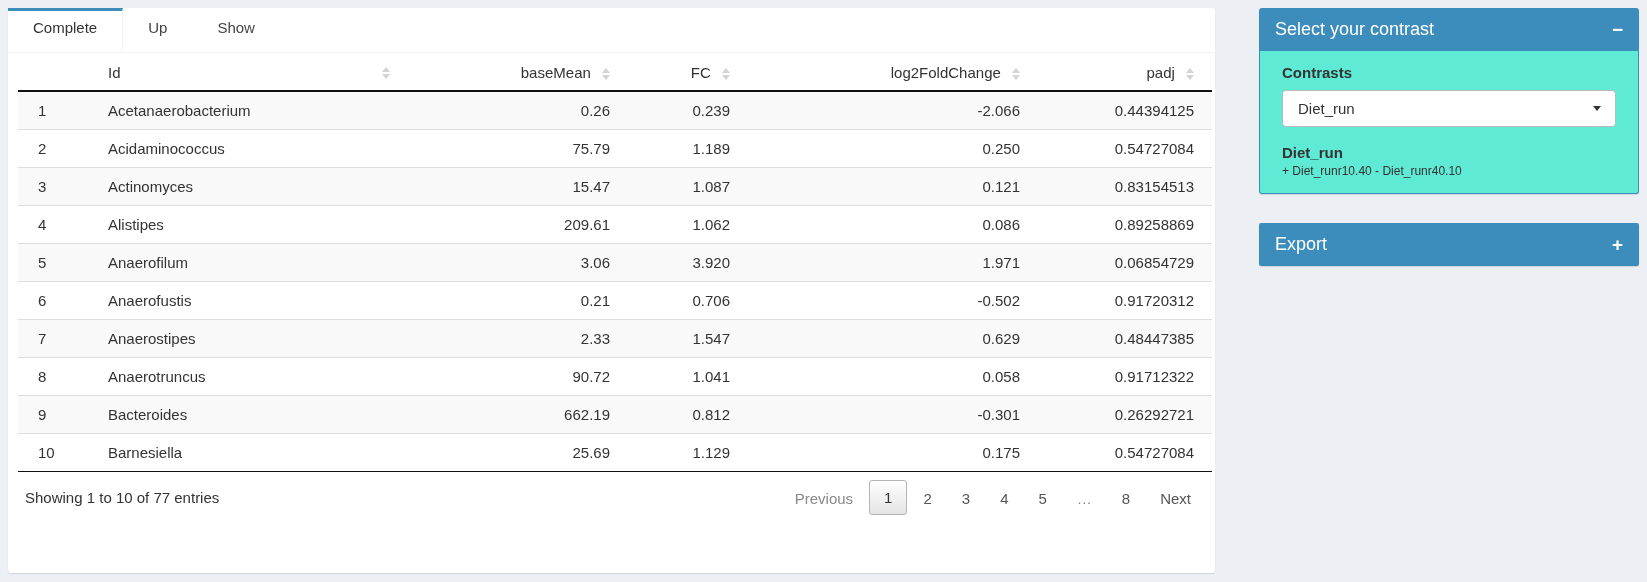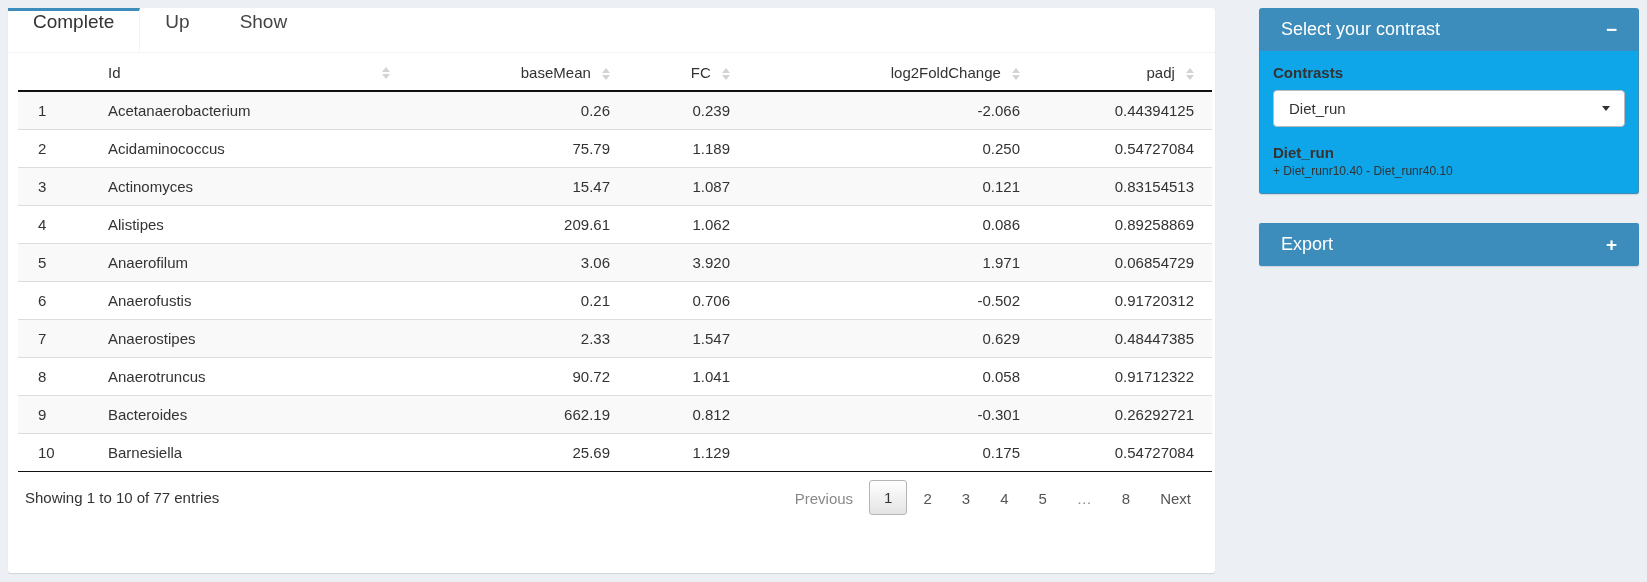--- a/index.html
+++ b/index.html
@@ -16,22 +16,22 @@
 
   
   .main-box {
     position:absolute; left:8px; top:8px;
     width:1207px; height:565px;
     background:#fff; border-radius:3px;
     box-shadow:0 1px 1px rgba(0,0,0,.12);
   }
   .tabs { display:flex; border-bottom:1px solid #f4f4f4; height:45px; }
   .tab {
-    padding:0 25px; display:flex; align-items:flex-start;
-    font-size:19px; color:#444; cursor:pointer;
+    padding:16px 25px; display:flex; align-items:flex-end;
+    font-size:15px; color:#444; cursor:pointer;
     border-top:3px solid transparent;
   }
   .tab.active {
     border-top-color:#3c8dbc;
     border-right:1px solid #f4f4f4;
     background:#fff; color:#333;
   }
 
   .dt-controls {
     display:flex; justify-content:space-between; align-items:center;
@@ -99,29 +99,29 @@
   .page-btn.disabled { color:#888; cursor:default; }
   .page-btn.active {
     border:1px solid #b5b5b5; border-radius:3px;
     background:linear-gradient(#ffffff,#e4e4e4); color:#333;
   }
 
   
   .panel { position:absolute; left:1259px; width:380px; box-shadow:0 1px 1px rgba(0,0,0,.12); border-radius:3px; }
   .panel-header {
     background:#3c8dbc; color:#fff;
-    height:43px; padding:0 22px;
+    height:43px; padding:0 16px;
     display:flex; align-items:center; justify-content:space-between;
     font-size:18px; border-radius:3px 3px 0 0; cursor:pointer;
   }
   .panel.collapsed .panel-header { border-radius:2px; }
   .panel-btn { color:#fff; font-weight:700; font-size:19px; line-height:1; cursor:pointer; }
   .panel-body {
-    background:#0ea5e9; border:1px solid #3c8dbc; border-top:none;
-    border-radius:0 0 3px 3px; padding:13px 13px 15px;
+    background:#5eead4; border:1px solid #3c8dbc; border-top:none;
+    border-radius:0 0 3px 3px; padding:13px 22px 15px;
   }
   .contrast-panel { top:8px; }
   .export-panel { top:223px; }
   .contrasts-label { font-weight:700; font-size:15px; margin-bottom:9px; }
   .select-box {
     height:37px; border:1px solid #bbb; border-radius:4px; background:#fff;
     display:flex; align-items:center; justify-content:space-between;
     padding:0 14px 0 15px; font-size:15px; cursor:pointer;
   }
   .select-box .caret-down { border-top-color:#333; }

